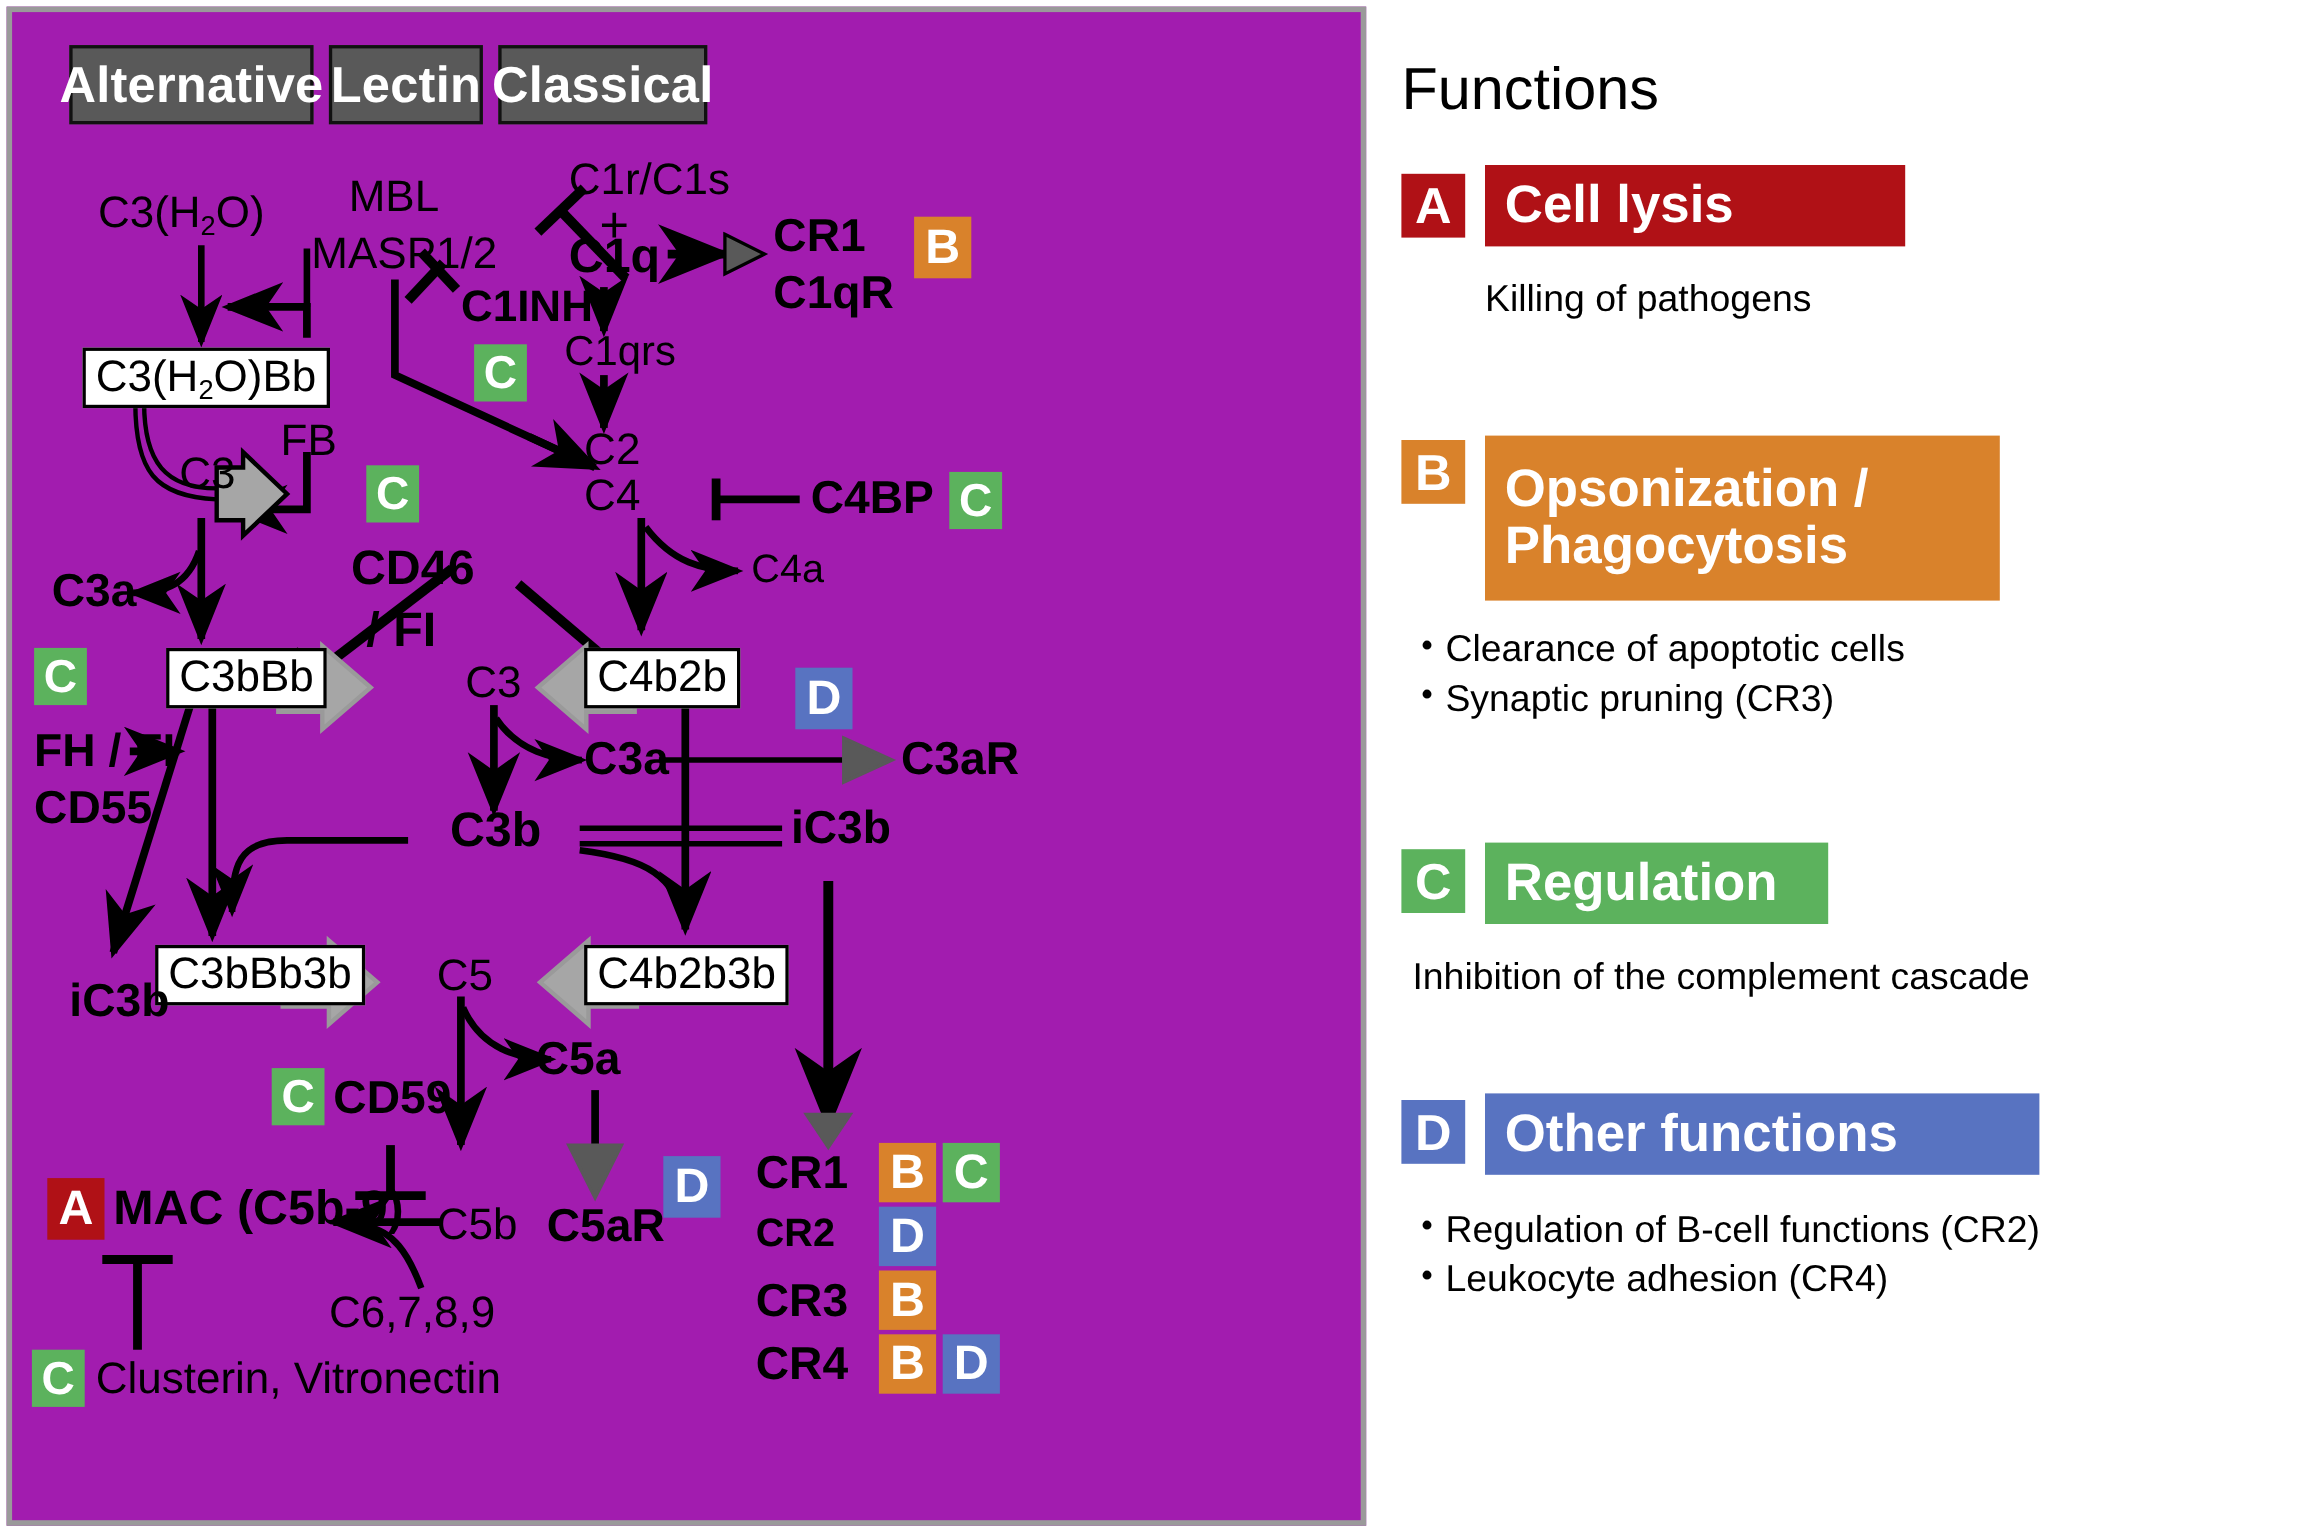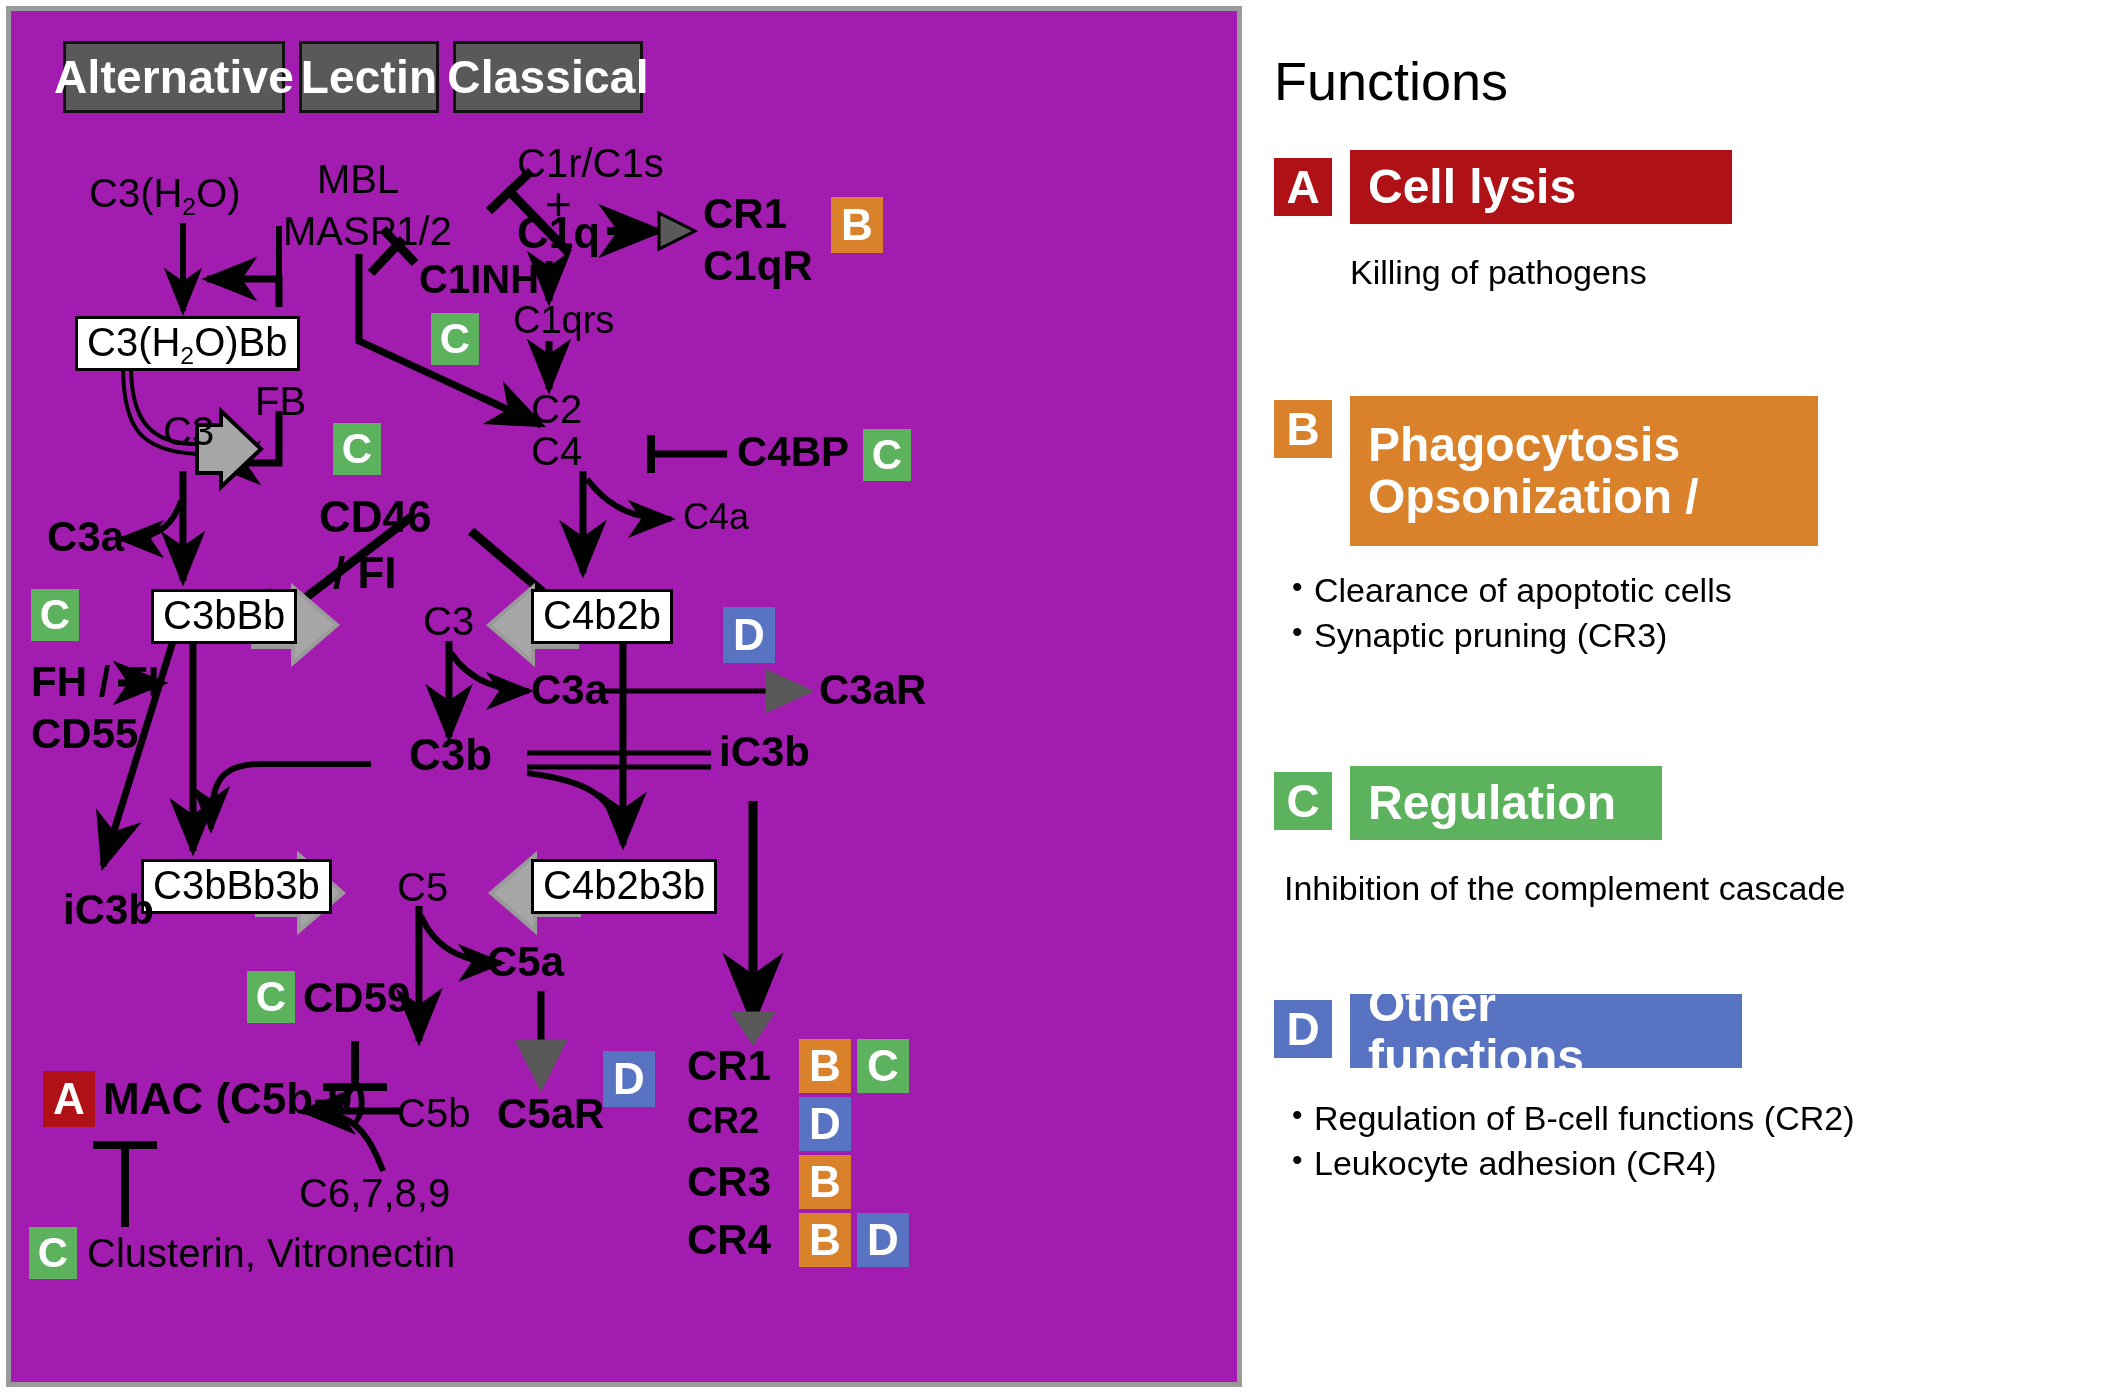--- a/index.html
+++ b/index.html
@@ -377,42 +377,42 @@
 
     <div class="fn-block" style="top:158px;">
       <span class="fn-badge bg-a" style="left:16px;top:0;">A</span>
       <span class="fn-bar bg-a" style="left:92px;top:-8px;width:382px;height:74px;">Cell lysis</span>
       <span class="fn-desc" style="left:92px;top:92px;">Killing of pathogens</span>
     </div>
 
     <div class="fn-block" style="top:400px;">
       <span class="fn-badge bg-b" style="left:16px;top:0;">B</span>
       <div class="fn-bar bg-b" style="left:92px;top:-4px;width:468px;height:150px;flex-direction:column;align-items:flex-start;justify-content:center;">
+        <span>Opsonization /</span>
         <span>Phagocytosis</span>
-        <span>Opsonization /</span>
       </div>
       <ul class="fn-list" style="left:30px;top:168px;">
         <li>
           <span>Clearance of apoptotic cells</span><br>
         </li>
         <li>
           <span>Synaptic pruning (CR3)</span>
         </li>
       </ul>
     </div>
 
     <div class="fn-block" style="top:772px;">
       <span class="fn-badge bg-c" style="left:16px;top:0;">C</span>
       <span class="fn-bar bg-c" style="left:92px;top:-6px;width:312px;height:74px;">Regulation</span>
       <span class="fn-desc" style="left:26px;top:94px;">Inhibition of the complement cascade</span>
     </div>
 
     <div class="fn-block" style="top:1000px;">
       <span class="fn-badge bg-d" style="left:16px;top:0;">D</span>
-      <span class="fn-bar bg-d" style="left:92px;top:-6px;width:392px;height:74px;">Other functions</span>
+      <span class="fn-bar bg-d" style="left:92px;top:-6px;width:504px;height:74px;text-align:right;">Other functions</span>
       <ul class="fn-list" style="left:30px;top:96px;">
         <li>
           <span>Regulation of B-cell functions (CR2)</span>
         </li>
         <li>
           <span>Leukocyte adhesion (CR4)</span>
         </li>
       </ul>
     </div>
 

